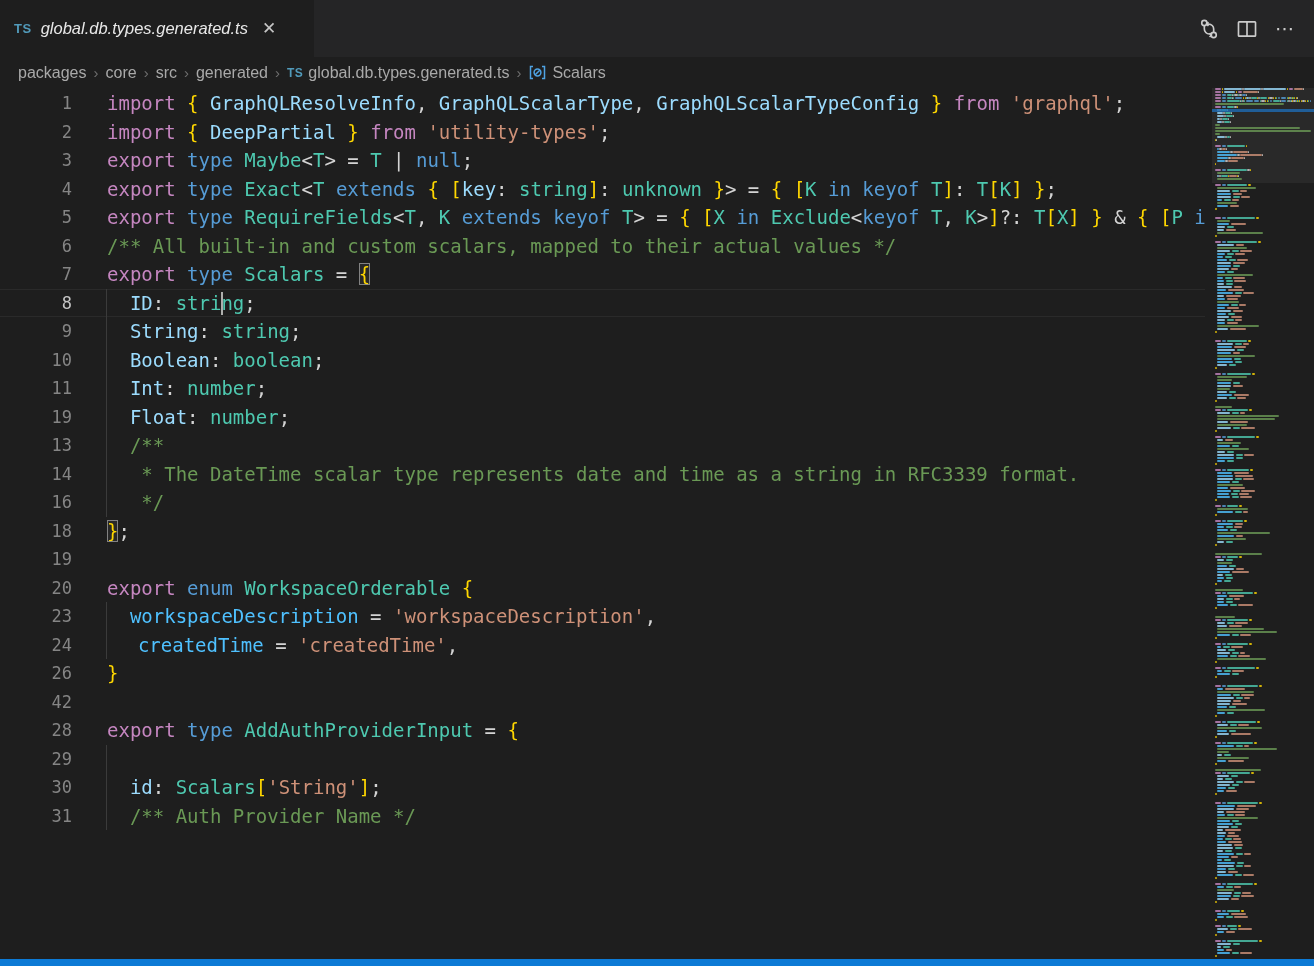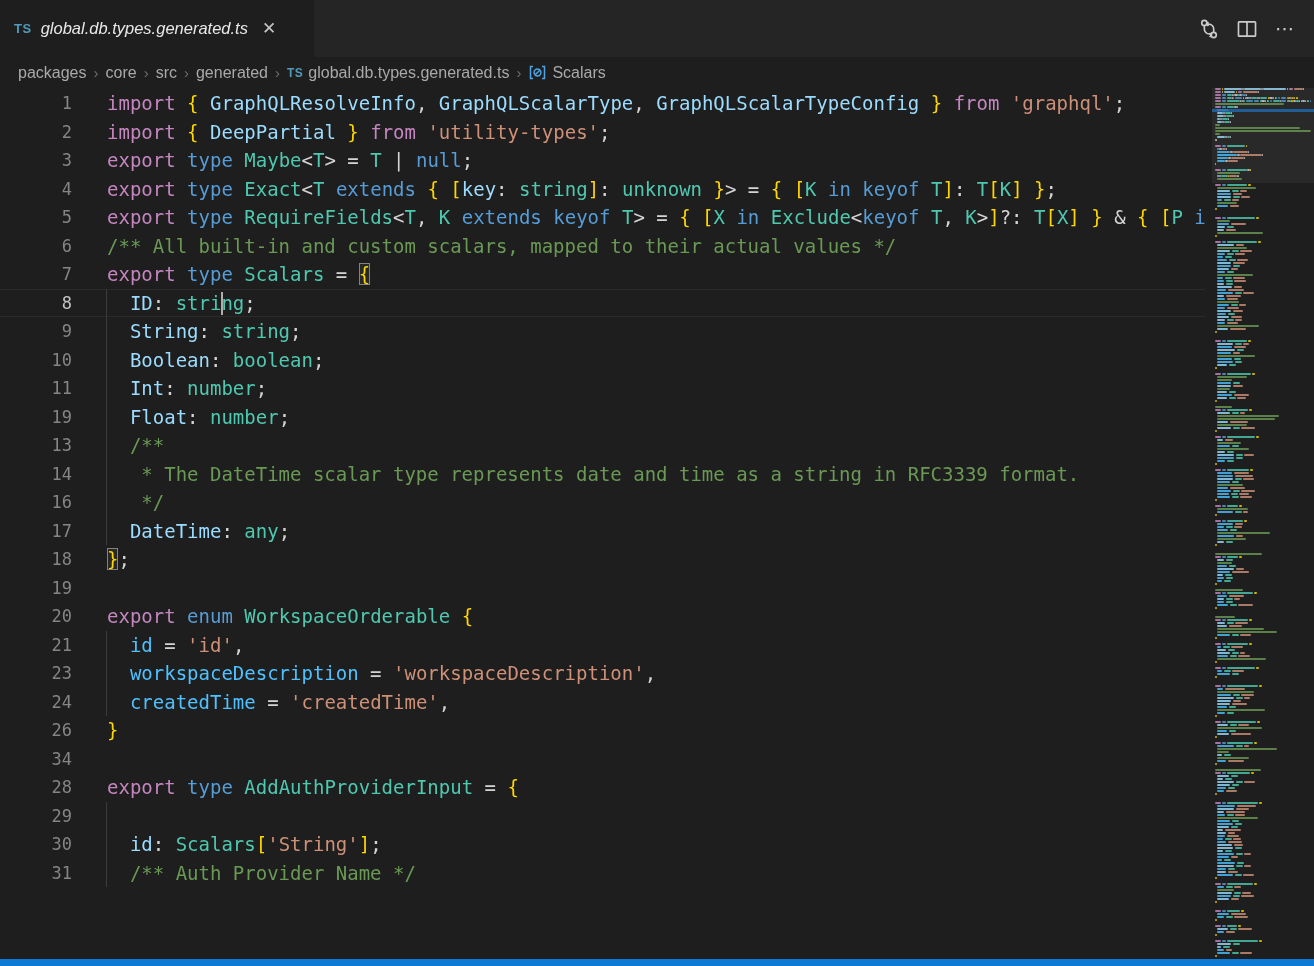--- a/index.html
+++ b/index.html
@@ -122,29 +122,27 @@
       <div class="row"><div class="num">6</div><div class="code"><span style="color: rgb(106, 153, 85);">/** All built-in and custom scalars, mapped to their actual values */</span></div></div>
       <div class="row"><div class="num">7</div><div class="code"><span style="color: rgb(197, 134, 192);">export</span><span style="color: rgb(212, 212, 212);"> </span><span style="color: rgb(86, 156, 214);">type</span><span style="color: rgb(212, 212, 212);"> </span><span style="color: rgb(78, 201, 176);">Scalars</span><span style="color: rgb(212, 212, 212);"> = </span><span class="bracket-match" style="color: rgb(255, 215, 0);">{</span></div></div>
       <div class="row active"><div class="num">8</div><div class="code"><span style="color: rgb(212, 212, 212);">  </span><span style="color: rgb(156, 220, 254);">ID</span><span style="color: rgb(212, 212, 212);">: </span><span style="color: rgb(78, 201, 176);">string</span><span style="color: rgb(212, 212, 212);">;</span><div class="cursor" style="left: 148.694px;"></div></div><div class="guide"></div></div>
       <div class="row"><div class="num">9</div><div class="code"><span style="color: rgb(212, 212, 212);">  </span><span style="color: rgb(156, 220, 254);">String</span><span style="color: rgb(212, 212, 212);">: </span><span style="color: rgb(78, 201, 176);">string</span><span style="color: rgb(212, 212, 212);">;</span></div><div class="guide"></div></div>
       <div class="row"><div class="num">10</div><div class="code"><span style="color: rgb(212, 212, 212);">  </span><span style="color: rgb(156, 220, 254);">Boolean</span><span style="color: rgb(212, 212, 212);">: </span><span style="color: rgb(78, 201, 176);">boolean</span><span style="color: rgb(212, 212, 212);">;</span></div><div class="guide"></div></div>
       <div class="row"><div class="num">11</div><div class="code"><span style="color: rgb(212, 212, 212);">  </span><span style="color: rgb(156, 220, 254);">Int</span><span style="color: rgb(212, 212, 212);">: </span><span style="color: rgb(78, 201, 176);">number</span><span style="color: rgb(212, 212, 212);">;</span></div><div class="guide"></div></div>
       <div class="row"><div class="num">19</div><div class="code"><span style="color: rgb(212, 212, 212);">  </span><span style="color: rgb(156, 220, 254);">Float</span><span style="color: rgb(212, 212, 212);">: </span><span style="color: rgb(78, 201, 176);">number</span><span style="color: rgb(212, 212, 212);">;</span></div><div class="guide"></div></div>
       <div class="row"><div class="num">13</div><div class="code"><span style="color: rgb(106, 153, 85);">  /**</span></div><div class="guide"></div></div>
       <div class="row"><div class="num">14</div><div class="code"><span style="color: rgb(106, 153, 85);">   * The DateTime scalar type represents date and time as a string in RFC3339 format.</span></div><div class="guide"></div></div>
       <div class="row"><div class="num">16</div><div class="code"><span style="color: rgb(106, 153, 85);">   */</span></div><div class="guide"></div></div>
-      <div class="row"><div class="num">17</div><div class="code"><span style="color: rgb(212, 212, 212);">  </span><span style="color: rgb(156, 220, 254);">DateTime</span><span style="color: rgb(212, 212, 212);">: </span><span style="color: rgb(78, 201, 176);">any</span><span style="color: rgb(212, 212, 212);">;</span></div><div class="guide"></div></div>
       <div class="row"><div class="num">18</div><div class="code"><span class="bracket-match" style="color: rgb(255, 215, 0);">}</span><span style="color: rgb(212, 212, 212);">;</span></div></div>
       <div class="row"><div class="num">19</div><div class="code"></div></div>
       <div class="row"><div class="num">20</div><div class="code"><span style="color: rgb(197, 134, 192);">export</span><span style="color: rgb(212, 212, 212);"> </span><span style="color: rgb(86, 156, 214);">enum</span><span style="color: rgb(212, 212, 212);"> </span><span style="color: rgb(78, 201, 176);">WorkspaceOrderable</span><span style="color: rgb(212, 212, 212);"> </span><span style="color: rgb(255, 215, 0);">{</span></div></div>
-      <div class="row"><div class="num">21</div><div class="code"><span style="color: rgb(212, 212, 212);">  </span><span style="color: rgb(79, 193, 255);">id</span><span style="color: rgb(212, 212, 212);"> = </span><span style="color: rgb(206, 145, 120);">'id'</span><span style="color: rgb(212, 212, 212);">,</span></div><div class="guide"></div></div>
       <div class="row"><div class="num">23</div><div class="code"><span style="color: rgb(212, 212, 212);">  </span><span style="color: rgb(79, 193, 255);">workspaceDescription</span><span style="color: rgb(212, 212, 212);"> = </span><span style="color: rgb(206, 145, 120);">'workspaceDescription'</span><span style="color: rgb(212, 212, 212);">,</span></div><div class="guide"></div></div>
-      <div class="row"><div class="num">24</div><div class="code"><span style="color: rgb(212, 212, 212);">  </span><span style="color: rgb(79, 193, 255);">createdTime</span><span style="color: rgb(212, 212, 212);"> = </span><span style="color: rgb(206, 145, 120);">'createdTime'</span><span style="color: rgb(212, 212, 212);">,</span></div><div class="guide"></div></div>
+      <div class="row"><div class="num">24</div><div class="code"><span style="color: rgb(212, 212, 212);">  </span><span style="color: rgb(79, 193, 255); margin-left: 8px;">createdTime</span><span style="color: rgb(212, 212, 212);"> = </span><span style="color: rgb(206, 145, 120);">'createdTime'</span><span style="color: rgb(212, 212, 212);">,</span></div><div class="guide"></div></div>
       <div class="row"><div class="num">26</div><div class="code"><span style="color: rgb(255, 215, 0);">}</span></div></div>
-      <div class="row"><div class="num">34</div><div class="code"></div></div>
+      <div class="row"><div class="num">42</div><div class="code"></div></div>
       <div class="row"><div class="num">28</div><div class="code"><span style="color: rgb(197, 134, 192);">export</span><span style="color: rgb(212, 212, 212);"> </span><span style="color: rgb(86, 156, 214);">type</span><span style="color: rgb(212, 212, 212);"> </span><span style="color: rgb(78, 201, 176);">AddAuthProviderInput</span><span style="color: rgb(212, 212, 212);"> = </span><span style="color: rgb(255, 215, 0);">{</span></div></div>
       <div class="row"><div class="num">29</div><div class="code"><span style="color: rgb(212, 212, 212);">  </span></div><div class="guide"></div></div>
       <div class="row"><div class="num">30</div><div class="code"><span style="color: rgb(212, 212, 212);">  </span><span style="color: rgb(156, 220, 254);">id</span><span style="color: rgb(212, 212, 212);">: </span><span style="color: rgb(78, 201, 176);">Scalars</span><span style="color: rgb(255, 215, 0);">[</span><span style="color: rgb(206, 145, 120);">'String'</span><span style="color: rgb(255, 215, 0);">]</span><span style="color: rgb(212, 212, 212);">;</span></div><div class="guide"></div></div>
       <div class="row"><div class="num">31</div><div class="code"><span style="color: rgb(212, 212, 212);">  </span><span style="color: rgb(106, 153, 85);">/** Auth Provider Name */</span></div><div class="guide"></div></div>
     </div>
 
   <div class="minimap" id="minimap">
     <div class="mm-slider"></div>
   <div class="mm-seg" style="top: 0px; left: 3px; width: 6px; background: rgb(197, 134, 192);"></div>
       <div class="mm-seg" style="top: 0px; left: 10px; width: 1px; background: rgb(255, 215, 0);"></div>

